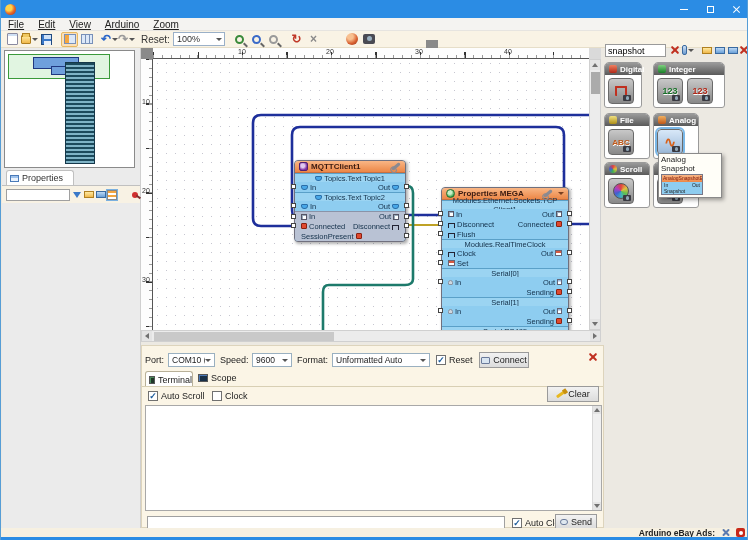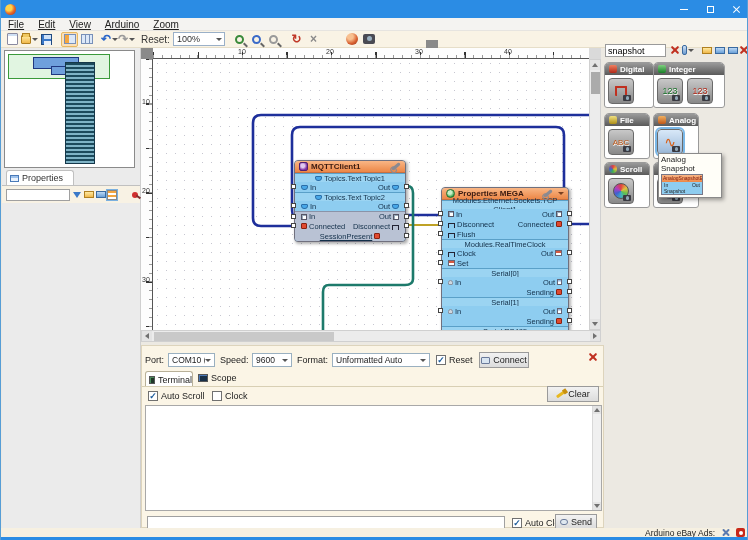--- a/index.html
+++ b/index.html
@@ -170,21 +170,21 @@
   .cat-ic { width:8px; height:8px; border-radius:2px; flex:0 0 auto; }
   .ci-digital { background:linear-gradient(#f08060,#b02818); }
   .ci-integer { background:linear-gradient(#80d080,#188028); }
   .ci-text { background:linear-gradient(#f0e080,#b09018); }
   .ci-analog { background:linear-gradient(#f0b060,#c05818); }
   .ci-color { background:conic-gradient(#e04040,#e0c040,#40b050,#4060d0,#e04040); border-radius:50%; }
   .ci-dt { background:linear-gradient(#a0c8e8,#4878b0); border-radius:50%; }
   .cat-b { display:flex; gap:4px; padding:3px; }
   .tile { width:26px; height:26px; border-radius:4px; background:linear-gradient(#c8c8c8,#888888);
     border:1px solid #6a6a6a; position:relative; display:flex; align-items:center; justify-content:center;
-    font-weight:normal; font-size:9px; }
+    font-weight:bold; font-size:9px; }
   .tile.sel { outline:2px solid #7ab8e8; background:linear-gradient(#d8e8f8,#9ab8d8); }
   .tcam { position:absolute; right:2px; bottom:2px; width:8px; height:6px; background:#3a3a42; border-radius:1px; }
   .tcam::after { content:""; position:absolute; left:2.5px; top:1px; width:3.5px; height:3.5px; border-radius:50%; background:#90a8b8; }
   .g-green { color:#187028; text-shadow:0.5px 0.5px 0 #fff; }
   .g-red { color:#b02818; text-shadow:0.5px 0.5px 0 #fff; }
   .g-multi { color:#c05818; text-shadow:0.5px 0.5px 0 #fff; }
   .g-wave { color:#d86018; font-size:14px; }
   .sq-digital { width:12px; height:10px; border:2px solid #c03020; border-bottom:none; border-radius:1px; }
   .circ-color { width:16px; height:16px; border-radius:50%;
     background:conic-gradient(#e04040,#e0c040,#60c050,#40b0c0,#4060d0,#b040c0,#e04040); border:1px solid #555; }
@@ -216,21 +216,21 @@
   .ic-term { width:10px; height:8px; background:#203828; border:1px solid #555; box-shadow:inset 1px 1px 0 #4a8a5a; }
   .ic-scope { width:10px; height:8px; background:#183048; border:1px solid #555; box-shadow:inset 1px 1px 0 #4a78b8; }
   .bp-divider { position:absolute; left:0; top:40px; width:100%; border-top:1px solid #d8cfb4; }
   .term-out { position:absolute; left:3px; top:59px; width:457px; height:106px; background:#fff; border:1px solid #a8a8a8; }
   .term-sb { position:absolute; right:0; top:0; width:9px; height:100%; background:#f0f0f0; border-left:1px solid #d8d8d8; }
   .send-input { position:absolute; left:5px; top:170px; width:358px; height:13px; border:1px solid #a0a0a0; background:#fff; font-size:9px; }
   .conn-x { position:absolute; }
 
   
   .statusbar { left:0; top:528px; width:748px; height:9px; background:#f6f0e1; display:flex; align-items:center;
-    justify-content:flex-end; font-size:8.5px; font-weight:normal; color:#222; padding-right:4px; gap:6px; }
+    justify-content:flex-end; font-size:8.5px; font-weight:bold; color:#222; padding-right:4px; gap:6px; }
   .ads-x { position:relative; width:9px; height:9px; }
   .ads-x::before,.ads-x::after { content:""; position:absolute; left:4px; top:0; width:2px; height:9px; background:#5a7ab0; border-radius:1px; }
   .ads-x::before{transform:rotate(45deg);} .ads-x::after{transform:rotate(-45deg);}
   .ads-close { width:9px; height:9px; background:#c82818; border-radius:2px; position:relative; }
   .ads-close::after { content:""; position:absolute; left:2.5px; top:2.5px; width:4px; height:4px; border-radius:50%; background:#fff; }
   .bottomframe { left:0; top:537px; width:748px; height:3px; background:#2b8ce4; }
 </style>
 </head>
 <body>
 
@@ -421,21 +421,21 @@
       <span class="plab">
           <span class="mini ic-redp"></span>
           <span>Connected</span>
         </span>
       <span class="plab">
           <span>Disconnect</span>
           <span class="mini ic-wave"></span>
         </span>
       <span class="pin pr"></span>
     </div>
-    <div class="prow gray" style="justify-content:center; border-radius:0 0 3px 3px;text-decoration:underline;">
+    <div class="prow gray" style="justify-content:flex-start; border-radius:0 0 3px 3px;">
       <span class="plab">
           <span>SessionPresent</span>
           <span class="mini ic-redp"></span>
         </span>
       <span class="pin pr"></span>
     </div>
   </div>
 
   <div class="blk mega-blk">
     <div class="blk-h">
@@ -585,21 +585,21 @@
 <span class="pal-ic" style="left:713px">
     <span class="ic-fold-b"></span>
   </span>
 <span class="pal-ic" style="left:726px">
     <span class="ic-fold-b"></span>
   </span>
 <span class="pal-ic" style="left:737px">
     <span class="redx"></span>
   </span>
 
-<div class="cat" style="left:603px;top:62px;width:50px">
+<div class="cat" style="left:603px;top:62px;width:38px">
   <div class="cat-h">
     <span class="cat-ic ci-digital"></span>
     <span>Digital</span>
   </div>
   <div class="cat-b">
     <div class="tile">
         <span class="sq-digital"></span>
         <span class="tcam"></span>
       </div>
   </div>

